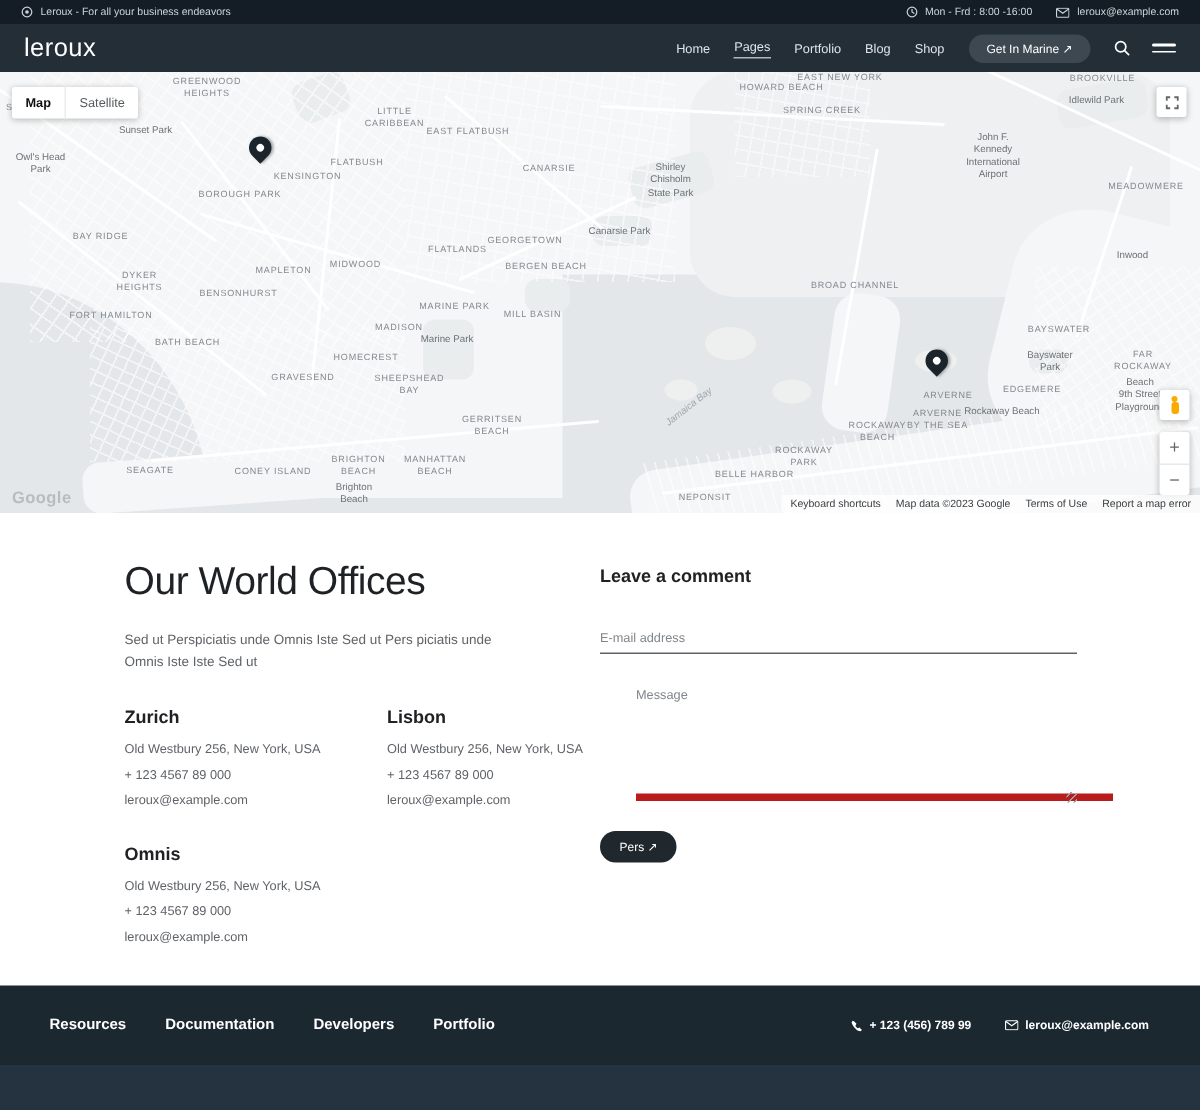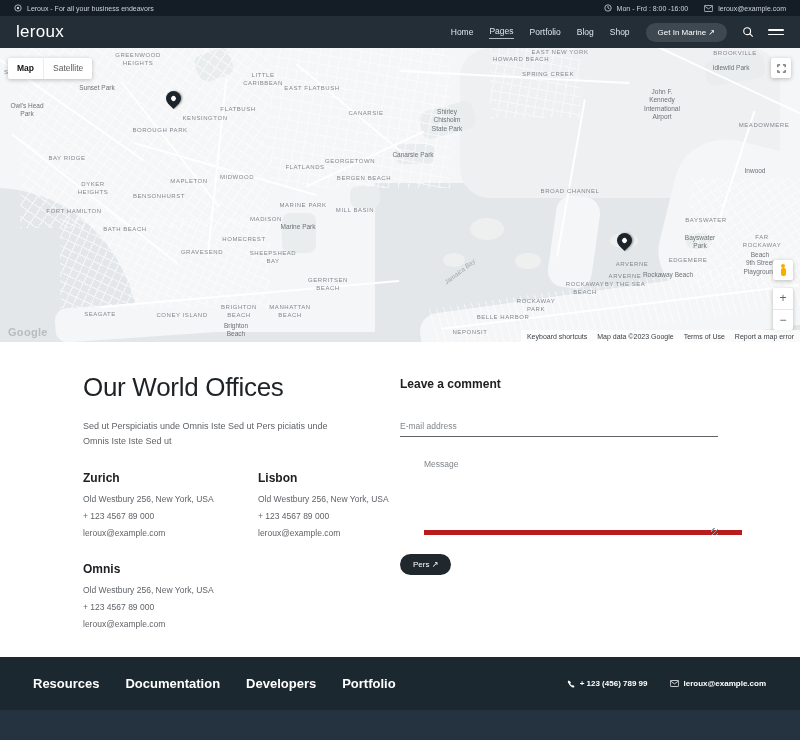--- a/index.html
+++ b/index.html
@@ -91,21 +91,21 @@
   .rgrip{position:absolute;right:0;bottom:4px;width:7px;height:7px;
     background:repeating-linear-gradient(135deg,transparent 0 2px,#9aa0a6 2px 3px);}
   .send{margin-top:15px;display:inline-block;background:#20282e;color:#fff;
     font-size:8px;padding:6px 13px;border-radius:11px;border:none;cursor:pointer;
     font-family:"Liberation Sans","DejaVu Sans",sans-serif;}
 
   
   .footer{height:53px;background:#1c2830;display:flex;align-items:center;
     padding:0 34px 0 33px;}
   .footer .links{display:flex;gap:26px;}
-  .footer .links span{color:#fff;font-size:13px;font-weight:bold;cursor:pointer;}
+  .footer .links span{color:#fff;font-size:10px;font-weight:bold;cursor:pointer;}
   .footer .fright{margin-left:auto;display:flex;align-items:center;gap:22px;}
   .footer .fright .grp{display:flex;align-items:center;gap:5px;color:#fff;
     font-size:8px;font-weight:bold;cursor:pointer;}
   .subfooter{height:30px;background:#253340;}
   svg{display:block;}
 </style>
 </head>
 <body>
 
 <div class="topbar">

